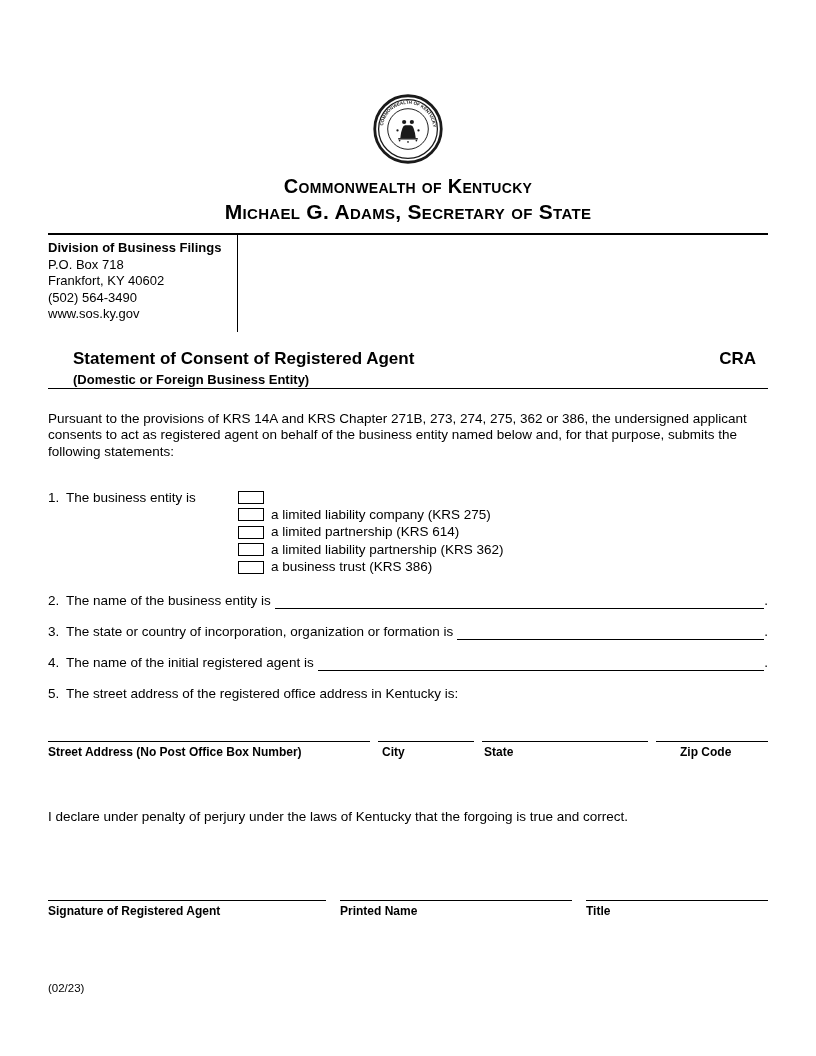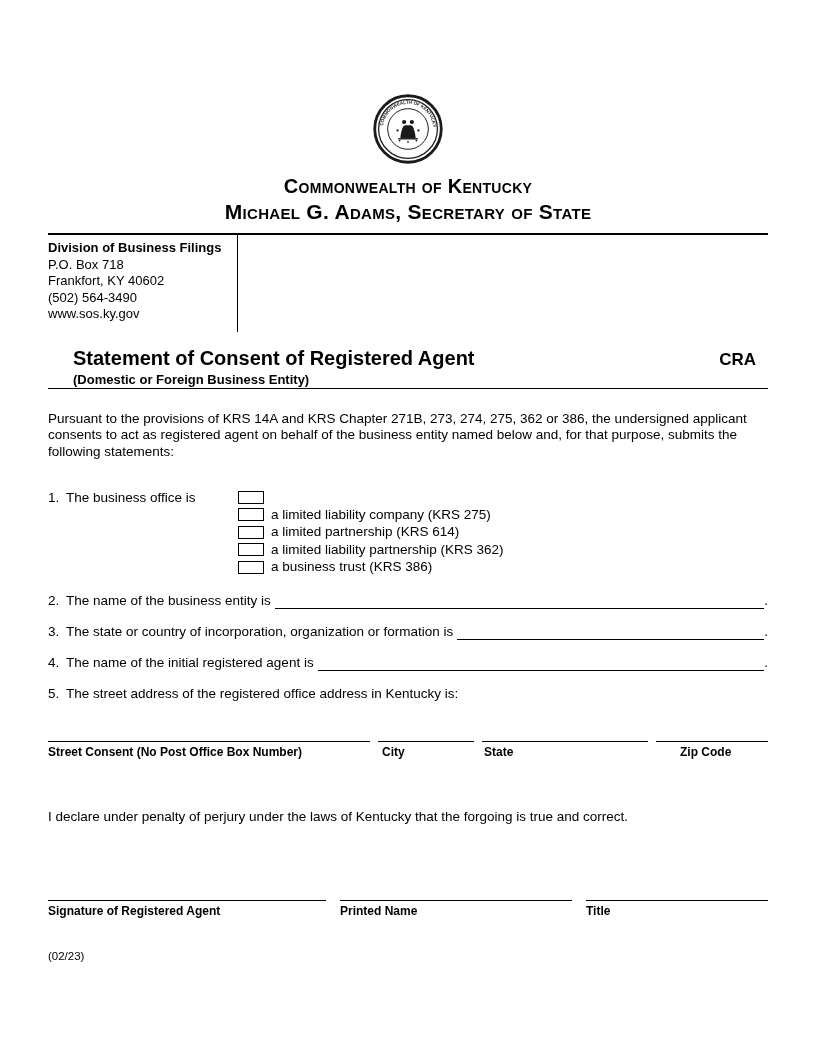--- a/index.html
+++ b/index.html
@@ -49,21 +49,21 @@
   .division {
     width: 190px;
     border-right: 1.5px solid #000;
     padding: 5px 4px 9px 0;
     font-size: 13px;
     line-height: 16.5px;
   }
   .division .division-name { font-weight: bold; }
   .form-title-block { flex: 1; padding: 16px 0 0 25px; }
   .title-row { display: flex; justify-content: space-between; align-items: baseline; padding-right: 12px; }
-  .form-title { font-weight: bold; font-size: 20px; line-height: 21px; }
+  .form-title { font-weight: bold; font-size: 17px; line-height: 21px; }
   .form-code { font-weight: bold; font-size: 17px; }
   .form-subtitle { font-weight: bold; font-size: 13px; margin-top: 3px; }
 
   
   .intro { margin-top: 22px; line-height: 16.5px; }
 
   
   .item1 { margin-top: 30px; display: flex; }
   .item1-left { width: 190px; display: flex; }
   .num { width: 18px; flex: 0 0 18px; }
@@ -110,21 +110,21 @@
   
   .signature-row { margin-top: 62px; display: flex; }
   .g-sig { width: 278px; margin-right: 14px; }
   .g-printed { width: 232px; margin-right: 14px; }
   .g-title { flex: 1; }
 
   
   .footer-rev {
     position: absolute;
     left: 48px;
-    top: 948px;
+    top: 980px;
     font-size: 11.5px;
   }
 </style>
 </head>
 <body>
 
 <div class="page">
 
   <div class="seal-wrap">
     <svg width="70" height="70" viewBox="0 0 100 100" aria-hidden="true">
@@ -169,21 +169,21 @@
       </div>
       <div class="form-subtitle">(Domestic or Foreign Business Entity)</div>
     </div>
   </div>
 
   <p class="intro">Pursuant to the provisions of KRS 14A and KRS Chapter 271B, 273, 274, 275, 362 or 386, the undersigned applicant consents to act as registered agent on behalf of the business entity named below and, for that purpose, submits the following statements:</p>
 
   <div class="item1">
     <div class="item1-left">
       <span class="num">1.</span>
-      <span>The business office is</span>
+      <span>The business entity is</span>
     </div>
     <div class="options">
       <div class="option-row">
         <span class="checkbox"></span>
       </div>
       <div class="option-row">
         <span class="checkbox"></span>
         <span class="option-label">a limited liability company (KRS 275)</span>
       </div>
       <div class="option-row">
@@ -223,21 +223,21 @@
   </div>
 
   <div class="plain-item">
     <span class="num">5.</span>
     <span>The street address of the registered office address in Kentucky is:</span>
   </div>
 
   <div class="address-row">
     <div class="field-group g-street">
       <span class="field-line"></span>
-      <span class="field-label">Street Consent (No Post Office Box Number)</span>
+      <span class="field-label">Street Address (No Post Office Box Number)</span>
     </div>
     <div class="field-group g-city">
       <span class="field-line"></span>
       <span class="field-label">City</span>
     </div>
     <div class="field-group g-state">
       <span class="field-line"></span>
       <span class="field-label">State</span>
     </div>
     <div class="field-group g-zip">

